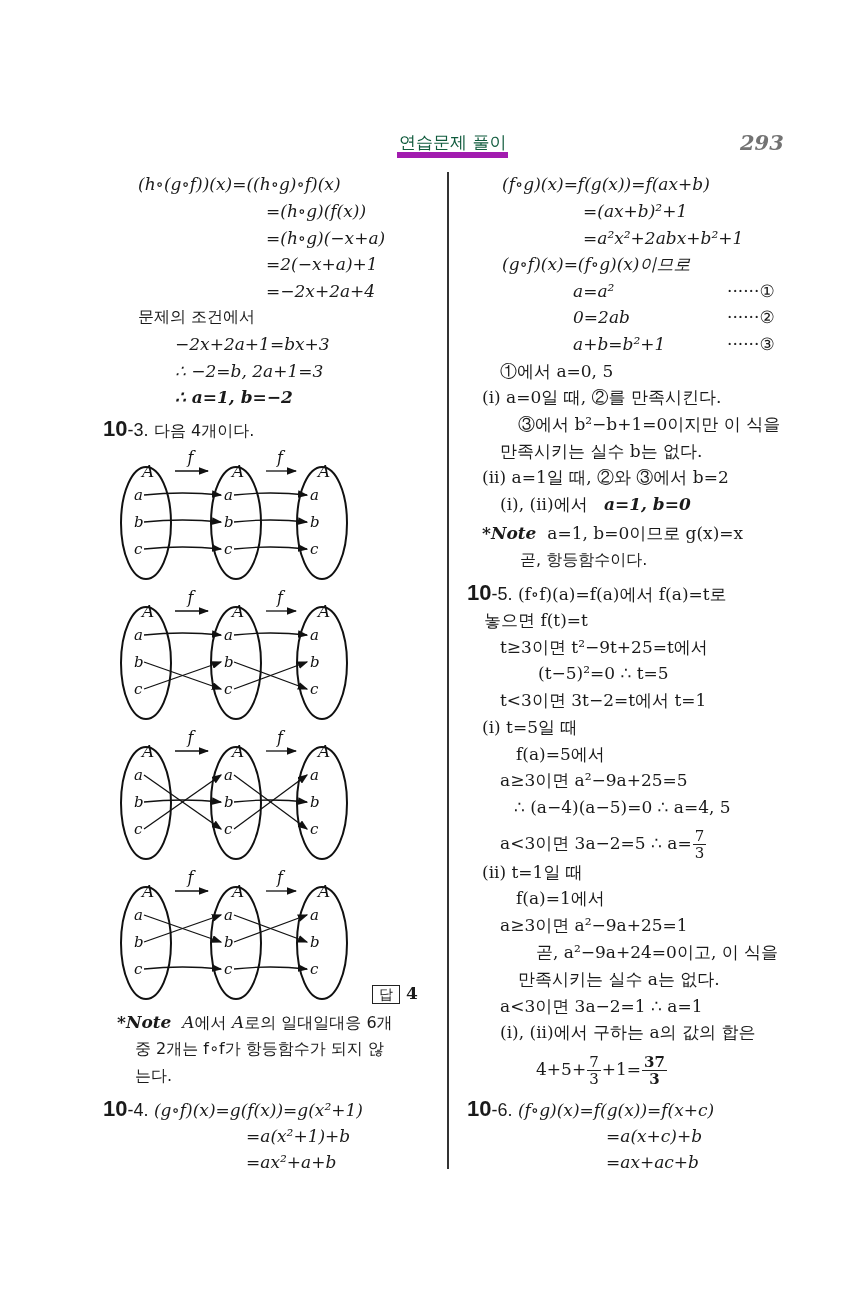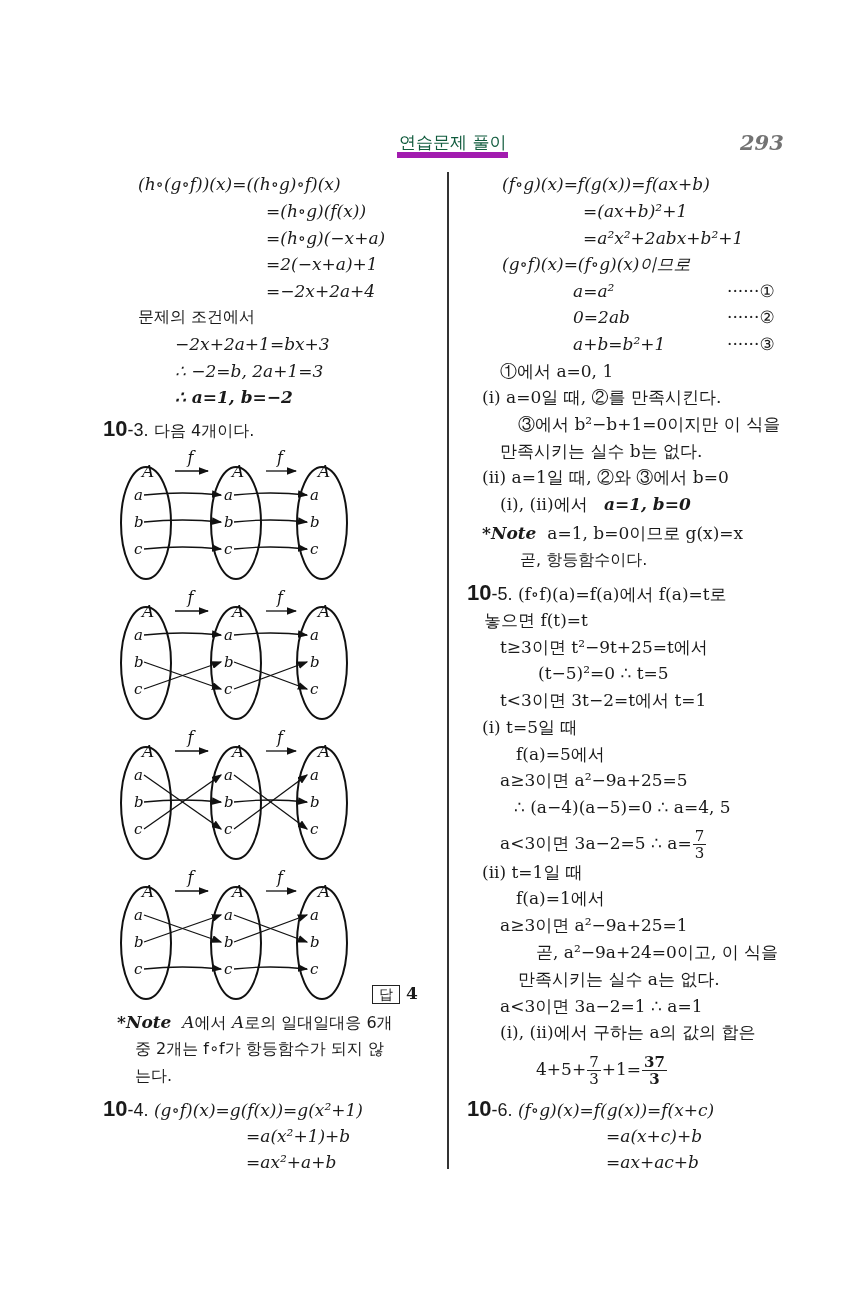--- a/index.html
+++ b/index.html
@@ -179,25 +179,25 @@
 <div class="ln m" style="left:502px;top:173px">(f∘g)(x)=f(g(x))=f(ax+b)</div>
 <div class="ln m" style="left:583px;top:200px">=(ax+b)²+1</div>
 <div class="ln m" style="left:583px;top:227px">=a²x²+2abx+b²+1</div>
 <div class="ln m" style="left:502px;top:253px">(g∘f)(x)=(f∘g)(x)이므로</div>
 <div class="ln m" style="left:573px;top:280px">a=a²</div>
 <div class="ln" style="left:727px;top:280px">······①</div>
 <div class="ln m" style="left:573px;top:306px">0=2ab</div>
 <div class="ln" style="left:727px;top:306px">······②</div>
 <div class="ln m" style="left:573px;top:333px">a+b=b²+1</div>
 <div class="ln" style="left:727px;top:333px">······③</div>
-<div class="ln" style="left:500px;top:360px">①에서   a=0, 1</div>
+<div class="ln" style="left:500px;top:360px">①에서   a=0, 5</div>
 <div class="ln" style="left:482px;top:386px">(i) a=0일 때, ②를 만족시킨다.</div>
 <div class="ln" style="left:518px;top:413px">③에서 b²−b+1=0이지만 이 식을</div>
 <div class="ln" style="left:500px;top:440px">만족시키는 실수 b는 없다.</div>
-<div class="ln" style="left:482px;top:466px">(ii) a=1일 때, ②와 ③에서   b=0</div>
+<div class="ln" style="left:482px;top:466px">(ii) a=1일 때, ②와 ③에서   b=2</div>
 <div class="ln" style="left:500px;top:493px">
   <span>(i), (ii)에서</span>&nbsp;&nbsp;&nbsp;<span class="m b">a=1, b=0</span>
 </div>
 <div class="ln" style="left:482px;top:522px">
   <span class="m b">*Note</span>&nbsp;
   <span>a=1, b=0이므로   g(x)=x</span>
 </div>
 <div class="ln kr" style="left:520px;top:549px">곧, 항등함수이다.</div>
 
 <div class="ln" style="left:467px;top:582px">

